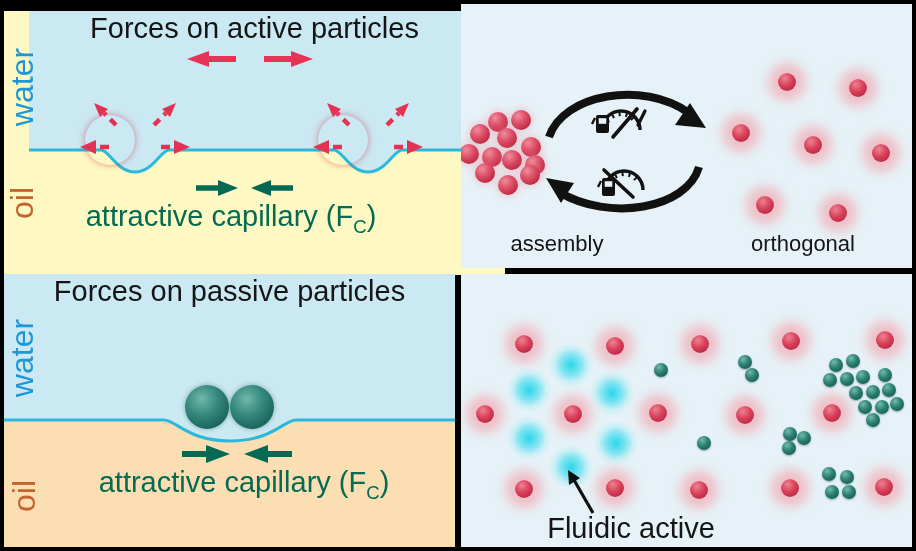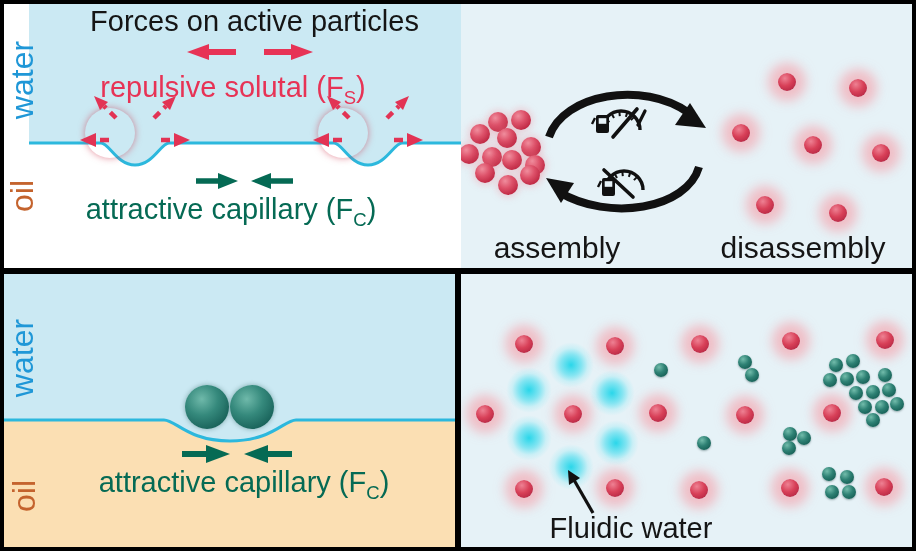--- a/index.html
+++ b/index.html
@@ -3,37 +3,37 @@
 <meta charset="utf-8">
 <style>
   html,body { margin:0; padding:0; background:#ffffff; }
   * { box-sizing:border-box; }
   .fig {
     position:relative; width:916px; height:551px; background:#000;
     font-family:"Liberation Sans", sans-serif;
     overflow:hidden;
   }
   .panel { position:absolute; overflow:hidden; }
-  #p-tl { left:4px;  top:4px;   width:501px; height:264px; background:#ffffff; }
+  #p-tl { left:4px;  top:11px;   width:501px; height:264px; background:#fef9c3; }
   #p-tr { left:461px; top:4px;  width:451px; height:264px; background:#e6f2f7; }
   #p-bl { left:4px;  top:274px; width:451px; height:273px; background:#fbdfb3; }
   #p-br { left:461px; top:274px; width:451px; height:273px; background:#e6f2f7; }
 
   .layer { position:absolute; left:0; top:0; width:100%; height:100%; }
   svg.layer { display:block; }
 
   .panel-title {
     position:absolute; top:1px; left:0; right:0; text-align:center;
     font-size:29px; color:#151515; letter-spacing:0; z-index:6;
   }
   .lab { position:absolute; white-space:nowrap; z-index:6; }
   .center-x { transform:translateX(-50%); }
   .red-text   { color:#e73355; font-size:29px; }
   .green-text { color:#056a54; font-size:29px; }
-  .black-text { color:#151515; font-size:30px; }
+  .black-text { color:#151515; font-size:22px; }
   .lab sub { font-size:0.64em; }
   .vlabel {
     position:absolute; white-space:nowrap; z-index:6;
     transform:translate(-50%,-50%) rotate(-90deg);
     font-size:32px; font-weight:500;
   }
   .water-col { color:#1f97d7; }
   .oil-col   { color:#c4632d; }
 
   .dot { position:absolute; border-radius:50%; z-index:3; }
@@ -114,21 +114,20 @@
         <line x1="167" y1="177" x2="191" y2="177" stroke-width="5.5"></line>
         <polygon points="209,177 189,169 189,185" stroke="none"></polygon>
         <line x1="264" y1="177" x2="240" y2="177" stroke-width="5.5"></line>
         <polygon points="222,177 242,169 242,185" stroke="none"></polygon>
       </g>
     </svg>
 
     <div class="panel-title">Forces on active  particles</div>
     <div class="vlabel water-col" style="left:18px; top:76px;">water</div>
     <div class="vlabel oil-col" style="left:18px; top:192px;">oil</div>
-    <div class="lab red-text center-x" style="left:229px; top:67px;"><span>repulsive solutal (F</span><sub>S</sub><span>)</span></div>
     <div class="lab green-text center-x" style="left:227px; top:189px;"><span>attractive capillary (F</span><sub>C</sub><span>)</span></div>
   </div>
 
   <div class="panel" id="p-tr">
     <div class="layer">
         <div class="dot red-cluster" style="left: 27px; top: 108px; height: 20px; width: 20px;"></div>
         <div class="dot red-cluster" style="left: 50px; top: 106px; height: 20px; width: 20px;"></div>
         <div class="dot red-cluster" style="left: 9px; top: 120px; height: 20px; width: 20px;"></div>
         <div class="dot red-cluster" style="left: 36px; top: 124px; height: 20px; width: 20px;"></div>
         <div class="dot red-cluster" style="left: 60px; top: 133px; height: 20px; width: 20px;"></div>
@@ -192,21 +191,21 @@
         <line x1="9" y1="7" x2="-20" y2="-20" stroke-width="3.6" stroke-linecap="round"></line>
         <g>
           <rect x="-22" y="-12" width="13" height="18" rx="2" fill="#111" stroke="none"></rect>
           <rect x="-19.3" y="-8.8" width="7.6" height="5.6" fill="#e6f2f7" stroke="none"></rect>
           <line x1="-23" y1="-9" x2="-26" y2="-3" stroke-width="2.4"></line>
         </g>
       </g>
     </svg>
 
     <div class="lab black-text center-x" style="left:96px; top:227px;">assembly</div>
-    <div class="lab black-text center-x" style="left:342px; top:227px;">disassembly</div>
+    <div class="lab black-text center-x" style="left:342px; top:227px;">orthogonal</div>
   </div>
 
   <div class="panel" id="p-bl">
     <svg class="layer" viewBox="0 0 451 273">
       <path fill="#cbe9f3" d="M0,0 H451 V146 H292 C280,146 268,167 226,167 C184,167 172,146 160,146 H0 Z"></path>
       <path fill="none" stroke="#2cb8dd" stroke-width="3" d="M0,146 H160 C172,146 184,167 226,167 C268,167 280,146 292,146 H451"></path>
     </svg>
 
     <div class="layer">
         <div class="dot teal-lg" style="left: 181px; top: 111px; height: 44px; width: 44px;"></div>
@@ -215,20 +214,21 @@
 
     <svg class="layer" viewBox="0 0 451 273" style="z-index:4">
       <g stroke="#056a54" fill="#056a54">
         <line x1="178" y1="180" x2="204" y2="180" stroke-width="6"></line>
         <polygon points="226,180 202,171 202,189" stroke="none"></polygon>
         <line x1="288" y1="180" x2="262" y2="180" stroke-width="6"></line>
         <polygon points="240,180 264,171 264,189" stroke="none"></polygon>
       </g>
     </svg>
 
+    <div class="panel-title">Forces on passive particles</div>
     <div class="vlabel water-col" style="left:18px; top:84px;">water</div>
     <div class="vlabel oil-col" style="left:20px; top:222px;">oil</div>
     <div class="lab green-text center-x" style="left:240px; top:192px;"><span>attractive capillary (F</span><sub>C</sub><span>)</span></div>
   </div>
 
   <div class="panel" id="p-br">
     <div class="layer">
         <div class="dot trap" style="left: 87px; top: 68px; height: 46px; width: 46px;"></div>
         <div class="dot trap" style="left: 45px; top: 93px; height: 46px; width: 46px;"></div>
         <div class="dot trap" style="left: 128px; top: 96px; height: 46px; width: 46px;"></div>
@@ -282,16 +282,16 @@
         <div class="dot teal-sm" style="left: 405px; top: 139px; height: 14px; width: 14px;"></div>
       </div>
 
     <svg class="layer" viewBox="0 0 451 273" style="z-index:4">
       <g stroke="#111" fill="#111">
         <line x1="132" y1="239" x2="113" y2="206" stroke-width="3.2"></line>
         <polygon points="107,196 119,204 108,211" stroke="none"></polygon>
       </g>
     </svg>
 
-    <div class="lab black-text center-x" style="left:170px; top:238px; font-size:29px;">Fluidic water</div>
+    <div class="lab black-text center-x" style="left:170px; top:238px; font-size:29px;">Fluidic active</div>
   </div>
 
 </div>
 
 </body></html>

